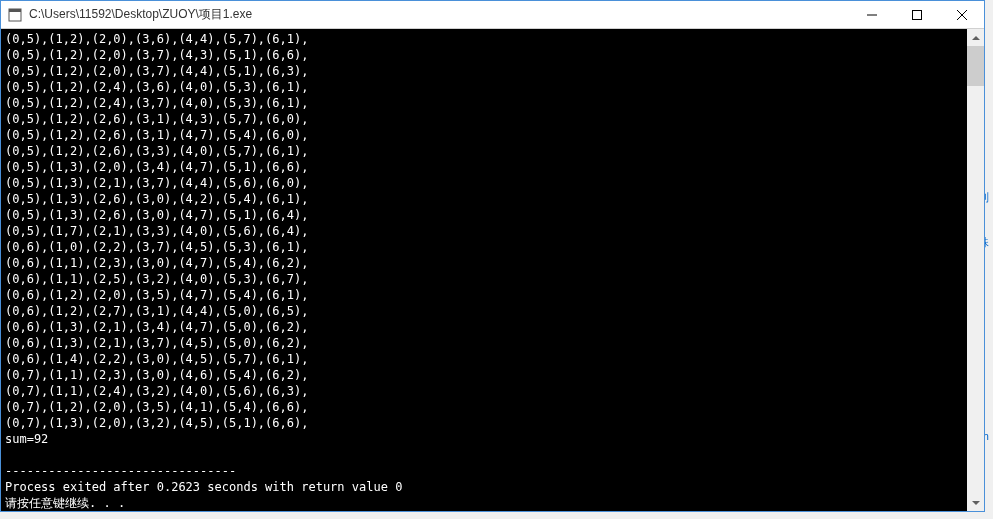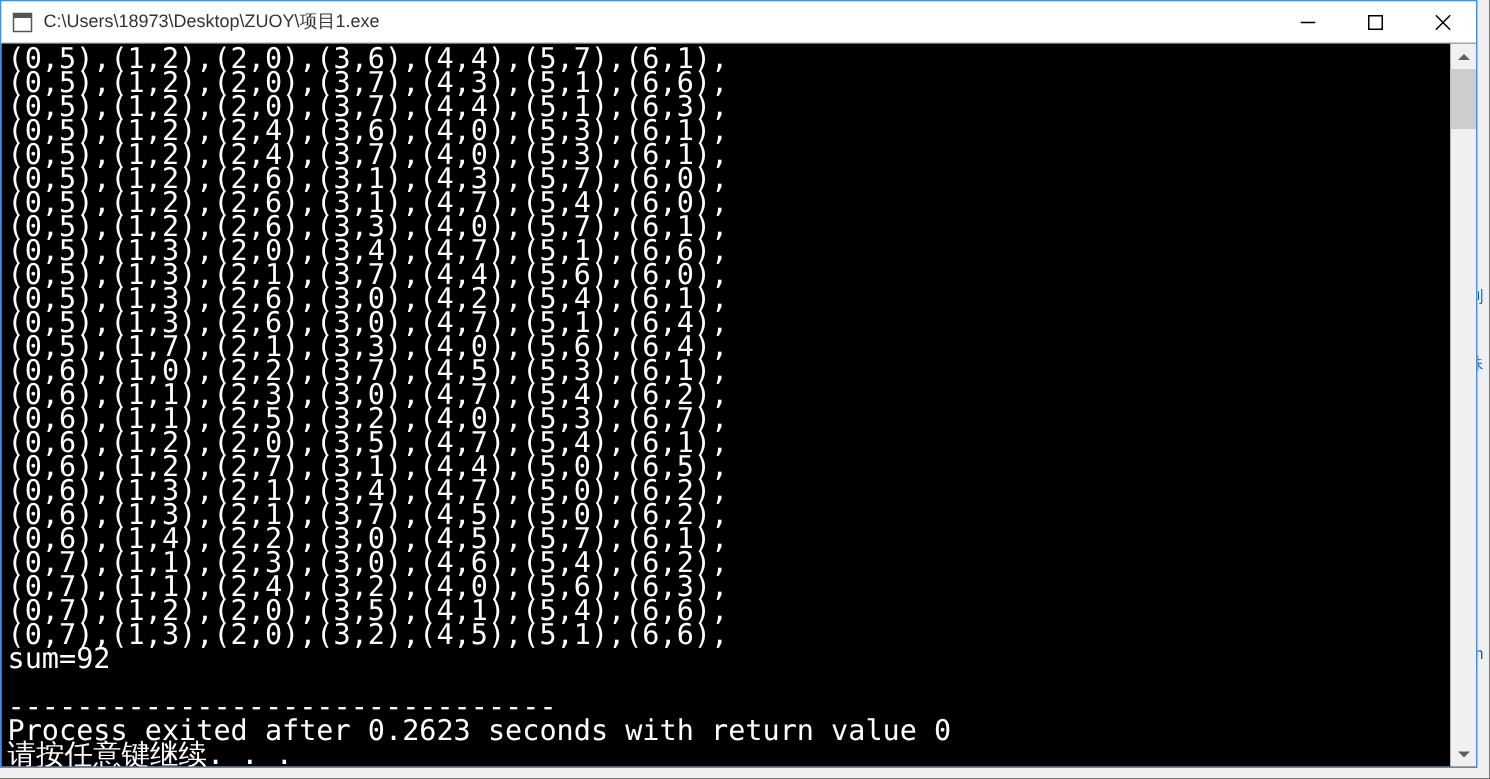--- a/index.html
+++ b/index.html
@@ -72,21 +72,21 @@
     .console-area {
       flex: 1;
       display: flex;
       background: #000000;
       overflow: hidden;
     }
     .console-content {
       flex: 1;
       padding: 2px 4px;
       font-family: "NSimSun", "SimSun", Consolas, monospace;
-      font-size: 19px;
+      font-size: 12px;
       line-height: 16px;
       color: #ffffff;
       white-space: pre;
       overflow: hidden;
     }
     .scrollbar {
       width: 17px;
       background: #f0f0f0;
       display: flex;
       flex-direction: column;
@@ -127,21 +127,21 @@
 <span class="bg-text" style="right:4px; top:430px;">m</span>
 
 <div class="window">
   <div class="titlebar">
     <div class="titlebar-icon">
       <svg viewBox="0 0 14 14">
           <rect x="1" y="1" width="12" height="12" fill="none" stroke="#555" stroke-width="1"></rect>
           <rect x="1" y="1" width="12" height="3" fill="#555"></rect>
         </svg>
     </div>
-    <div class="titlebar-text">C:\Users\18973\Desktop\ZUOY\项目1.exe</div>
+    <div class="titlebar-text">C:\Users\11592\Desktop\ZUOY\项目1.exe</div>
     <div class="window-controls">
       <div class="win-btn">
         <svg viewBox="0 0 10 10">
             <line x1="0" y1="5" x2="10" y2="5" stroke="#000" stroke-width="1"></line>
           </svg>
       </div>
       <div class="win-btn">
         <svg viewBox="0 0 10 10">
             <rect x="0.5" y="0.5" width="9" height="9" fill="none" stroke="#000" stroke-width="1"></rect>
           </svg>

